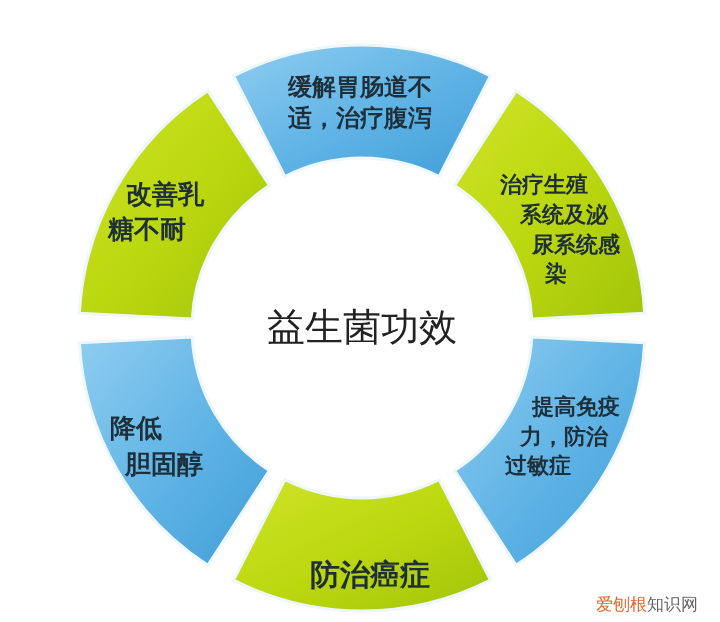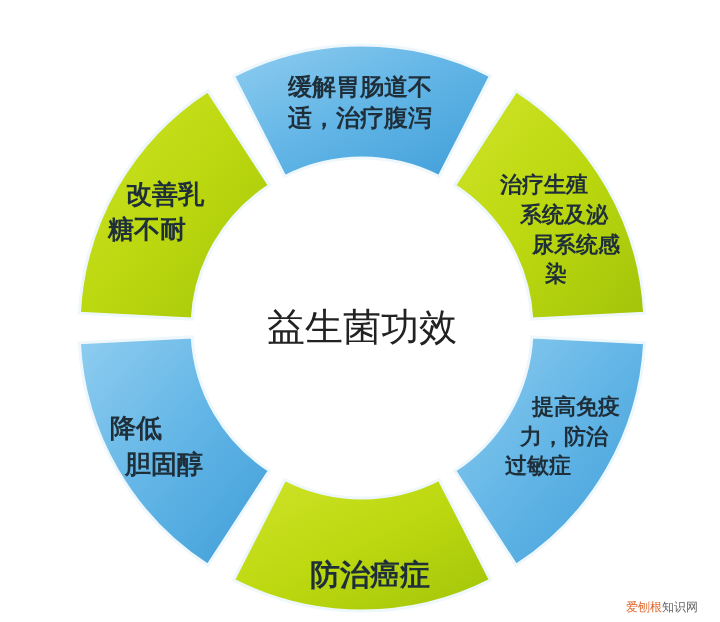--- a/index.html
+++ b/index.html
@@ -1,20 +1,20 @@
 <!DOCTYPE html>
 <html><head>
 <meta charset="utf-8">
 <style>
   html, body { margin:0; padding:0; background:#ffffff; }
   body { width:720px; height:622px; position:relative; overflow:hidden; font-family:"DejaVu Sans", sans-serif; }
   #diagram { position:absolute; left:0; top:0; width:720px; height:622px; }
   .seg-text { font-family:"DejaVu Sans", sans-serif; fill:#1f2f3a; font-weight:bold; }
   .center-text { font-family:"DejaVu Sans", sans-serif; fill:#222; }
-  .wm { position:absolute; right:22px; bottom:6px; font-size:12px; font-family:"DejaVu Sans", sans-serif;text-align:right; }
+  .wm { position:absolute; right:22px; bottom:6px; font-size:17px; font-family:"DejaVu Sans", sans-serif;text-align:right; }
   .wm .a { color:#e0662a; }
   .wm .b { color:#666; }
 </style>
 </head>
 <body>
 
 <svg id="diagram" viewBox="0 0 720 622" xmlns="http://www.w3.org/2000/svg">
   <defs>
     <linearGradient id="gBlue" x1="0" y1="0" x2="1" y2="1">
       <stop offset="0" stop-color="#8fcdf0"></stop>

